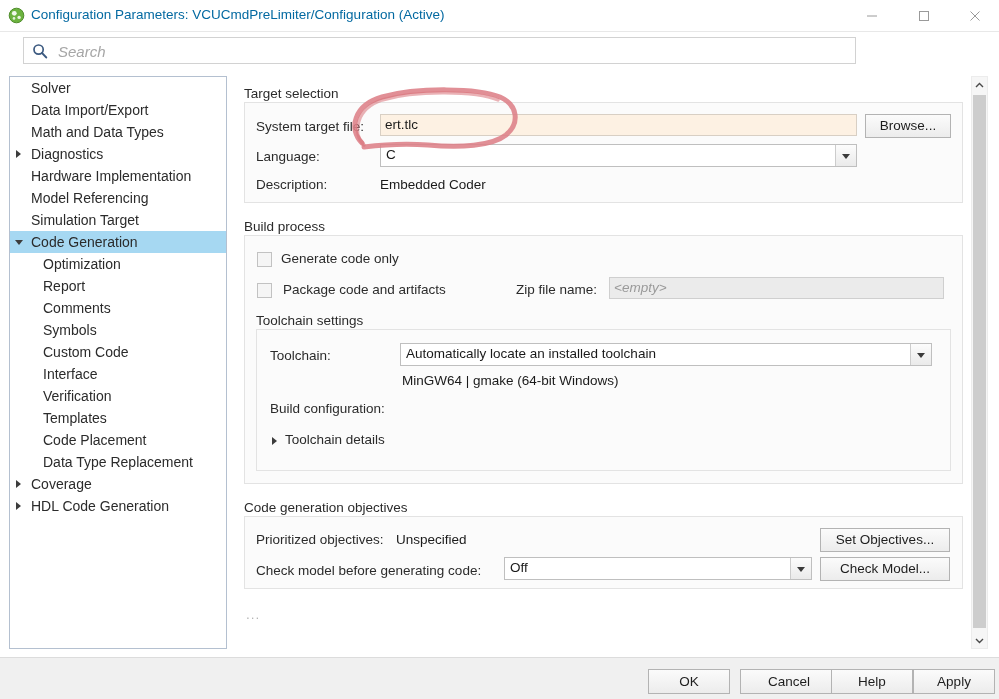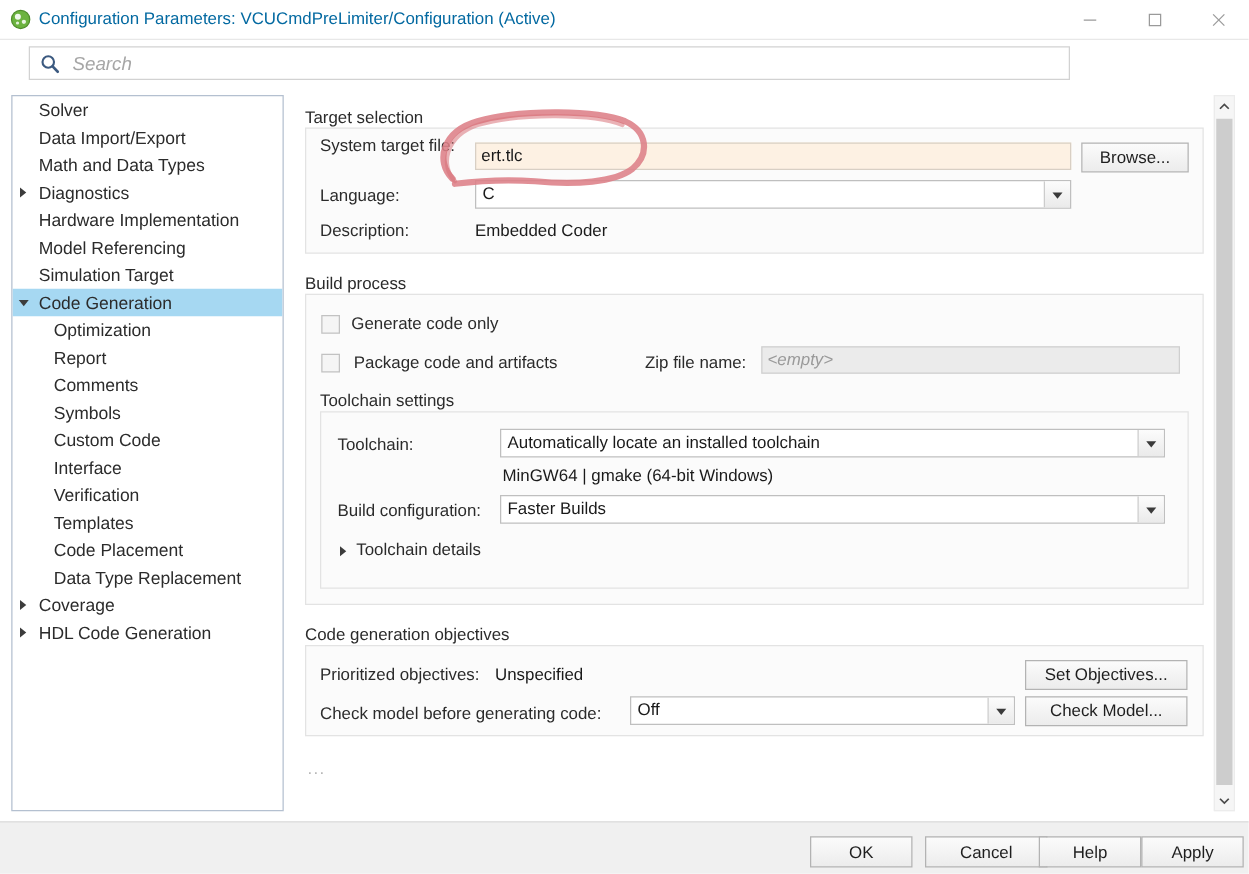--- a/index.html
+++ b/index.html
@@ -400,21 +400,21 @@
       <span class="tw"></span>
       <span class="tree-label" style="left: 21px;">HDL Code Generation</span>
     </div>
   </div>
 
 <div id="content">
 
   <div class="group-title" style="left:8px; top:10px;">Target selection</div>
   <div class="group-box" style="left:8px; top:26px; width:719px; height:101px;"></div>
 
-  <div class="fld-label" style="left:20px; top:33px;">System target file:</div>
+  <div class="fld-label" style="left:20px; top:43px;">System target file:</div>
   <div class="textbox highlight" style="left:144px; top:38px; width:477px; height:22px;">ert.tlc</div>
   <div class="pbtn" style="left:629px; top:38px; width:86px; height:24px; line-height:22px;">Browse...</div>
 
   <div class="fld-label" style="left:20px; top:73px;">Language:</div>
   <div class="combo" style="left:144px; top:68px; width:477px; height:23px;">
     <span class="ctext">C</span>
     <span class="carrow"></span>
   </div>
 
   <div class="fld-label" style="left:20px; top:101px;">Description:</div>
@@ -437,24 +437,20 @@
 
   <div class="fld-label" style="left:34px; top:272px;">Toolchain:</div>
   <div class="combo" style="left:164px; top:267px; width:532px; height:23px;">
     <span class="ctext">Automatically locate an installed toolchain</span>
     <span class="carrow"></span>
   </div>
 
   <div class="static-val" style="left:166px; top:297px;">MinGW64 | gmake (64-bit Windows)</div>
 
   <div class="fld-label" style="left:34px; top:325px;">Build configuration:</div>
-  <div class="combo" style="left:164px; top:320px; width:532px; height:23px;">
-    <span class="ctext">Faster Builds</span>
-    <span class="carrow"></span>
-  </div>
 
   <div class="expander-row" style="left:36px; top:356px;">
     <span class="tw2"></span>
     <span style="margin-left:13px;">Toolchain details</span>
   </div>
 
   <div class="group-title" style="left:8px; top:424px;">Code generation objectives</div>
   <div class="group-box" style="left:8px; top:440px; width:719px; height:73px;"></div>
 
   <div class="fld-label" style="left:20px; top:456px;">Prioritized objectives:</div>

